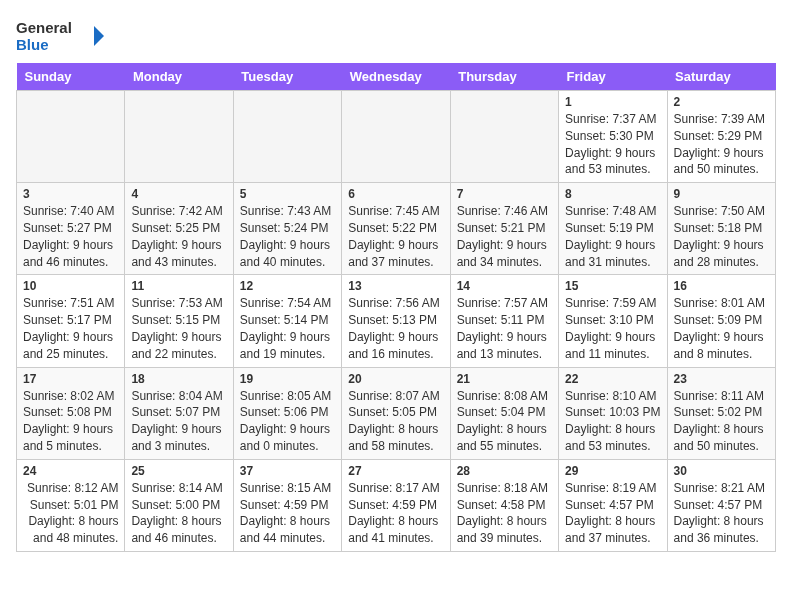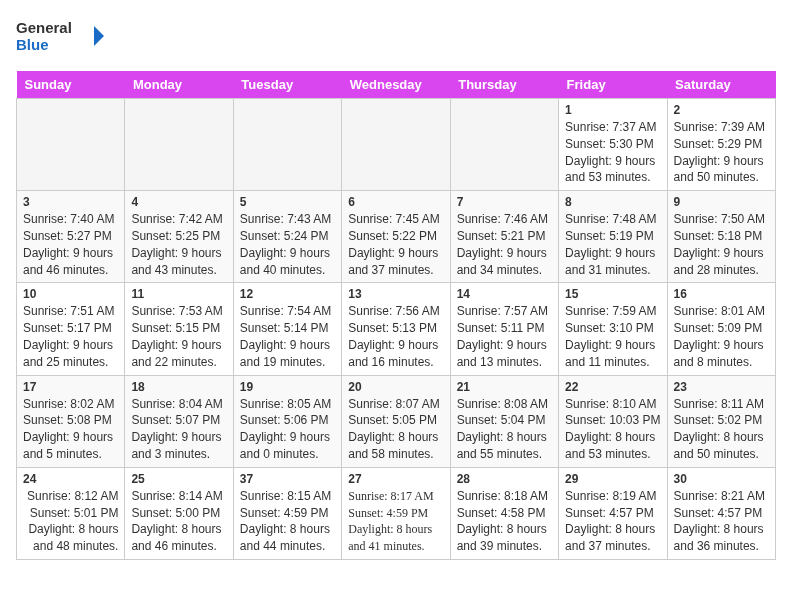--- a/index.html
+++ b/index.html
@@ -7,21 +7,21 @@
       font-family: Arial, sans-serif;
       background: #fff;
       width: 792px;
       min-height: 612px;
       padding: 16px;
     }
     .header {
       display: flex;
       justify-content: space-between;
       align-items: flex-start;
-      margin-bottom: 15px;
+      margin-bottom: 7px;
     }
     .logo {
       display: flex;
       align-items: center;
       gap: 2px;
     }
     .title-block {
       text-align: right;
     }
     .month-title {
@@ -32,21 +32,21 @@
     .location {
       font-size: 14px;
       color: #555;
     }
     table {
       width: 100%;
       border-collapse: collapse;
       table-layout: fixed;
     }
     th {
-      background-color: #d946ef;
+      background-color: #8b5cf6;
       color: #fff;
       text-align: left;
       padding: 6px 8px;
       font-size: 13px;
       font-weight: bold;
     }
     td {
       border: 1px solid #ccc;
       vertical-align: top;
       padding: 4px 6px;
@@ -295,21 +295,21 @@
         </td>
         <td>
           <span class="day-number">37</span>
           <div class="day-info" style="white-space: pre-line;">Sunrise: 8:15 AM
 Sunset: 4:59 PM
 Daylight: 8 hours
 and 44 minutes.</div>
         </td>
         <td>
           <span class="day-number">27</span>
-          <div class="day-info" style="white-space: pre-line; font-family: Liberation Serif, serif;">Sunrise: 8:17 AM
+          <div class="day-info" style="white-space: pre-line;">Sunrise: 8:17 AM
 Sunset: 4:59 PM
 Daylight: 8 hours
 and 41 minutes.</div>
         </td>
         <td>
           <span class="day-number">28</span>
           <div class="day-info" style="white-space: pre-line;">Sunrise: 8:18 AM
 Sunset: 4:58 PM
 Daylight: 8 hours
 and 39 minutes.</div>

